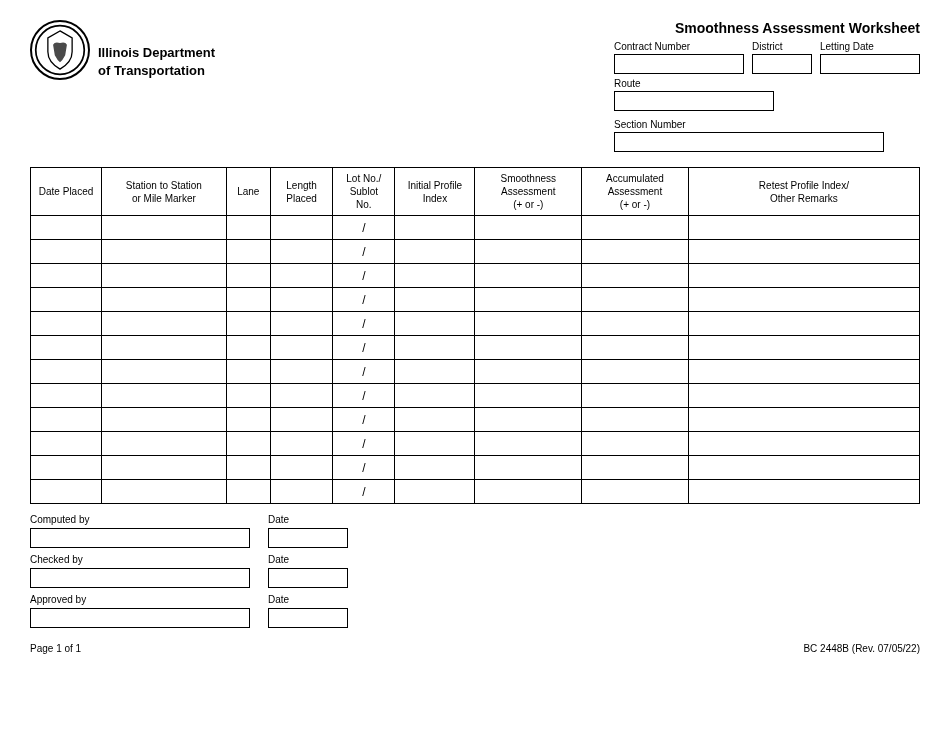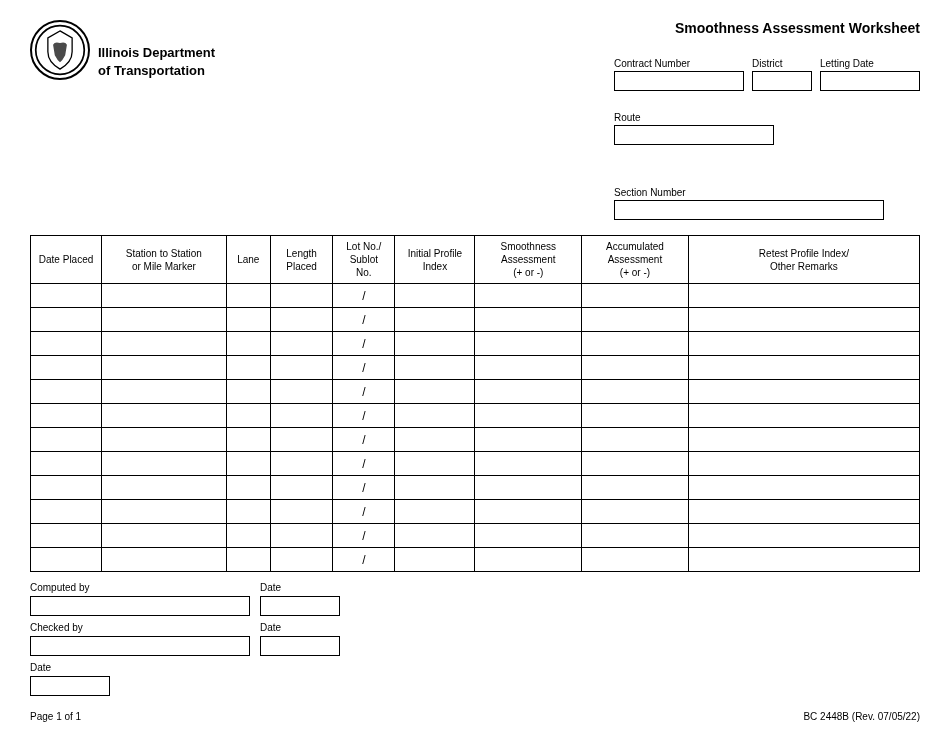--- a/index.html
+++ b/index.html
@@ -49,21 +49,20 @@
     .fields-area {
       display: flex;
       flex-direction: column;
       gap: 4px;
       margin-top: 5px;
     }
     .field-row {
       display: flex;
       gap: 8px;
       align-items: flex-start;
-      margin-top: 17px;
     }
     .field-group {
       display: flex;
       flex-direction: column;
       gap: 1px;
     }
     .field-label {
       font-size: 10px;
       margin-bottom: 1px;
     }
@@ -109,21 +108,21 @@
     
     .sig-section {
       margin-top: 10px;
       display: flex;
       flex-direction: column;
       gap: 6px;
     }
     .sig-row {
       display: flex;
       align-items: flex-start;
-      gap: 10px;
+      gap: 18px;
     }
     .sig-label {
       font-size: 10px;
       margin-bottom: 2px;
     }
     .sig-name { width: 220px; }
     .sig-date { width: 80px; }
     .sig-col {
       display: flex;
       flex-direction: column;
@@ -370,20 +369,24 @@
       <div class="sig-label">Checked by</div>
       <div class="field-box sig-name"></div>
     </div>
     <div class="sig-col">
       <div class="sig-label">Date</div>
       <div class="field-box sig-date"></div>
     </div>
   </div>
   <div class="sig-row">
     <div class="sig-col">
+      <div class="sig-label">Approved by</div>
+      <div class="field-box sig-name"></div>
+    </div>
+    <div class="sig-col">
       <div class="sig-label">Date</div>
       <div class="field-box sig-date"></div>
     </div>
   </div>
 </div>
 
 <div class="footer">
   <span>Page 1 of 1</span>
   <span>BC 2448B (Rev. 07/05/22)</span>
 </div>

